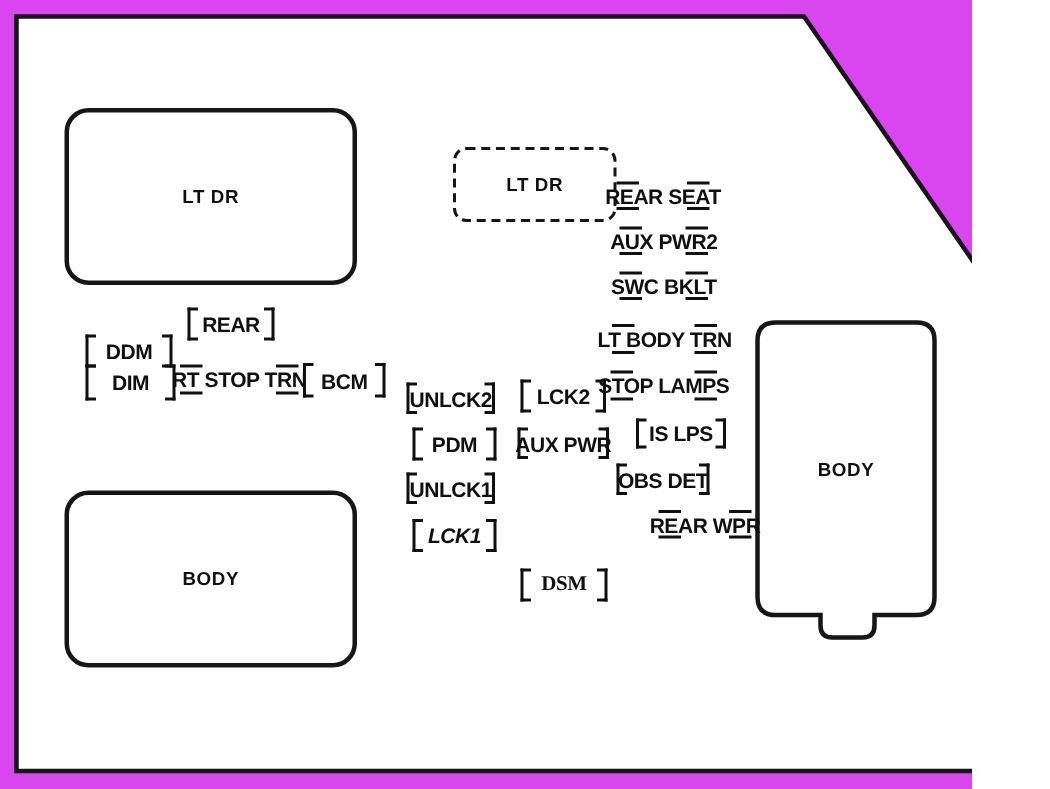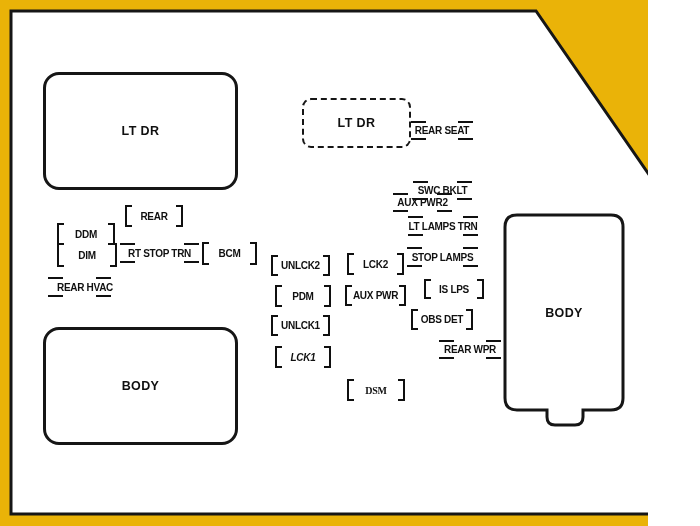--- a/index.html
+++ b/index.html
@@ -5,21 +5,21 @@
   html, body {
     margin: 0;
     padding: 0;
     background: #ffffff;
     font-family: "Liberation Sans", sans-serif;
   }
   .canvas {
     position: relative;
     width: 648px;
     height: 526px;
-    background: #eab308;
+    background: #d946ef;
     overflow: hidden;
     color: #101010;
   }
   .outline-svg {
     position: absolute;
     left: 0; top: 0;
   }
   
   .box {
     position: absolute;
@@ -48,21 +48,21 @@
     font-weight: 600;
     letter-spacing: 0.4px;
   }
   
   .fuse {
     position: absolute;
     box-sizing: border-box;
     display: flex;
     align-items: center;
     justify-content: center;
-    font-size: 10px;
+    font-size: 14px;
     font-weight: 700;
     letter-spacing: -0.3px;
     white-space: nowrap;
     color: #101010;
   }
   .fuse.bracket::before,
   .fuse.bracket::after {
     content: "";
     position: absolute;
     top: 0; bottom: 0;
@@ -121,32 +121,31 @@
 
   <div class="box-label-overlay" style="left:505px; top:215px; width:118px; height:195px;">
     <span>BODY</span>
   </div>
 
   <div class="fuse bracket" style="left:57px;  top:211px; width:58px; height:22px;margin-top:12px;">DDM</div>
   <div class="fuse bracket" style="left:125px; top:205px; width:58px; height:22px;">REAR</div>
   <div class="fuse bracket" style="left:57px;  top:243px; width:60px; height:24px;">DIM</div>
   <div class="fuse dash" style="left:119px; top:243px; width:81px; height:20px;text-align:right;">RT STOP TRN</div>
   <div class="fuse bracket" style="left:202px; top:242px; width:55px; height:23px;">BCM</div>
-  <div class="fuse dash inset-r" style="left:47px; top:277px; width:76px; height:20px;">REAR HVAC</div>
 
   <div class="fuse bracket" style="left:271px; top:255px; width:59px; height:21px;">UNLCK2</div>
   <div class="fuse bracket" style="left:275px; top:285px; width:56px; height:22px;">PDM</div>
   <div class="fuse bracket" style="left:271px; top:315px; width:59px; height:21px;">UNLCK1</div>
   <div class="fuse bracket" style="left:275px; top:346px; width:56px; height:22px;font-style:italic;">LCK1</div>
   <div class="fuse bracket" style="left:347px; top:253px; width:57px; height:22px;">LCK2</div>
   <div class="fuse bracket" style="left:345px; top:285px; width:61px; height:21px;">AUX PWR</div>
   <div class="fuse bracket" style="left:347px; top:379px; width:58px; height:22px;font-family:Liberation Serif, serif;">DSM</div>
 
   <div class="fuse dash" style="left:410px; top:121px; width:64px; height:19px;">REAR SEAT</div>
-  <div class="fuse dash" style="left:392px; top:151px; width:61px; height:19px;margin-top:42px;">AUX PWR2</div>
+  <div class="fuse dash" style="left:412px; top:151px; width:61px; height:19px;">AUX PWR2</div>
   <div class="fuse dash" style="left:412px; top:181px; width:61px; height:19px;">SWC BKLT</div>
-  <div class="fuse dash" style="left:407px; top:216px; width:72px; height:20px;">LT LAMPS TRN</div>
+  <div class="fuse dash" style="left:407px; top:216px; width:72px; height:20px;">LT BODY TRN</div>
   <div class="fuse dash" style="left:406px; top:247px; width:73px; height:20px;">STOP LAMPS</div>
   <div class="fuse bracket" style="left:412px; top:279px; width:60px; height:20px;margin-left:12px;">IS LPS</div>
   <div class="fuse bracket" style="left:411px; top:309px; width:62px; height:21px;text-align:right;">OBS DET</div>
   <div class="fuse dash" style="left:410px; top:340px; width:64px; height:19px;margin-left:28px;">REAR WPR</div>
 
 </div>
 
 </body></html>

